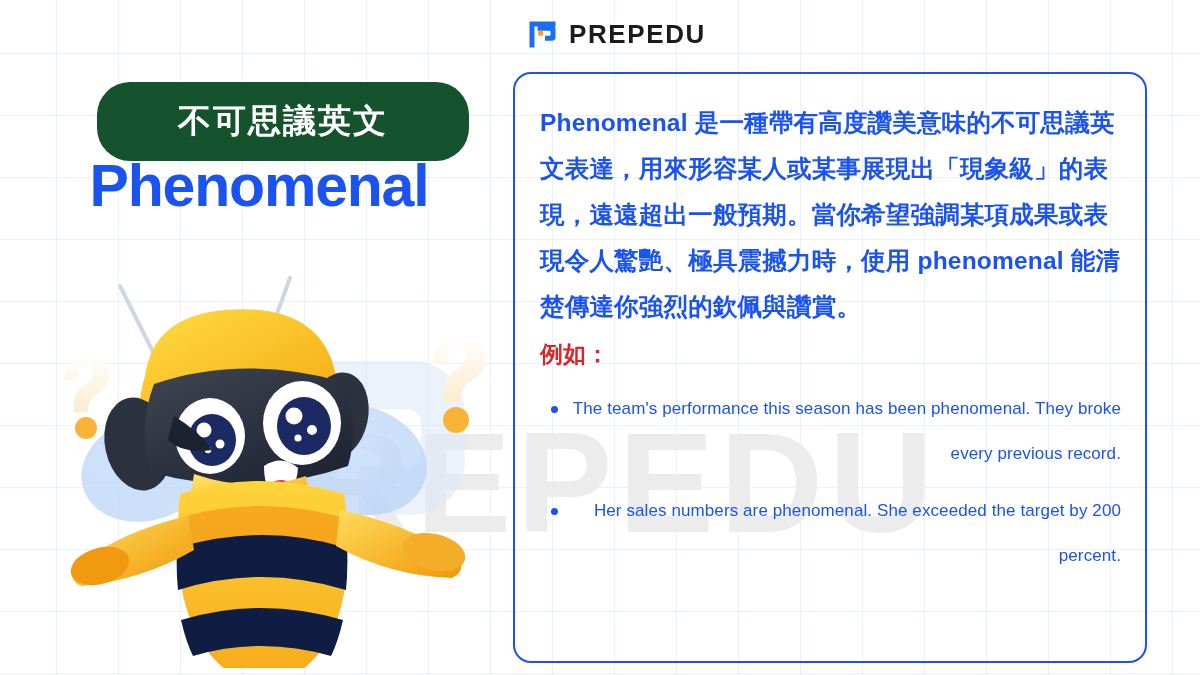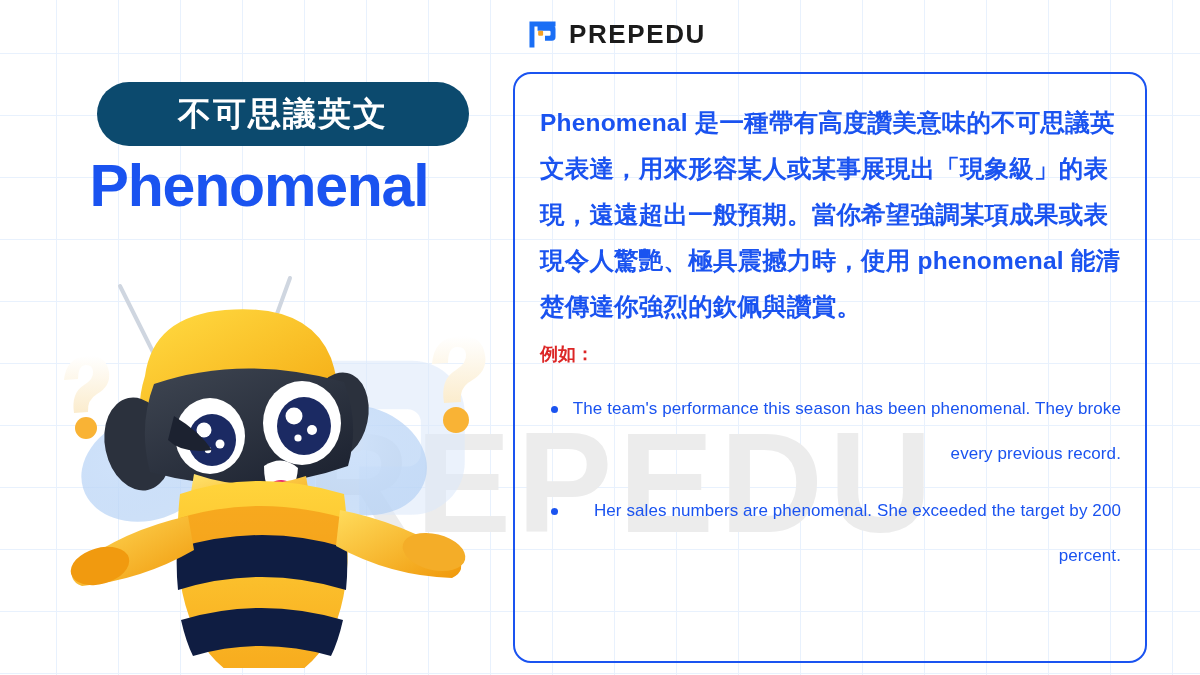--- a/index.html
+++ b/index.html
@@ -77,23 +77,23 @@
     letter-spacing: 1.6px;
     color: #1b1b1b;
   }
 
   
   #badge {
     position: absolute;
     left: 97px;
     top: 82px;
     width: 372px;
-    height: 64px;
+    height: 79px;
     border-radius: 33px;
-    background: #0c4a6e;
+    background: #14532d;
     display: flex;
     align-items: center;
     justify-content: center;
   }
   #badge .txt {
     color: #ffffff;
     font-size: 33px;
     font-weight: 700;
     letter-spacing: 2px;
   }
@@ -135,21 +135,21 @@
   #definition {
     font-size: 24.5px;
     font-weight: 700;
     line-height: 46px;
     color: #1a53f0;
     letter-spacing: .2px;
   }
 
   #eg-label {
     margin-top: 2px;
-    font-size: 18px;
+    font-size: 23px;
     font-weight: 700;
     line-height: 44px;
     color: #dc2626;
   }
 
   #examples {
     margin: 10px 0 0 0;
     padding-left: 30px;
     list-style: none;
   }

